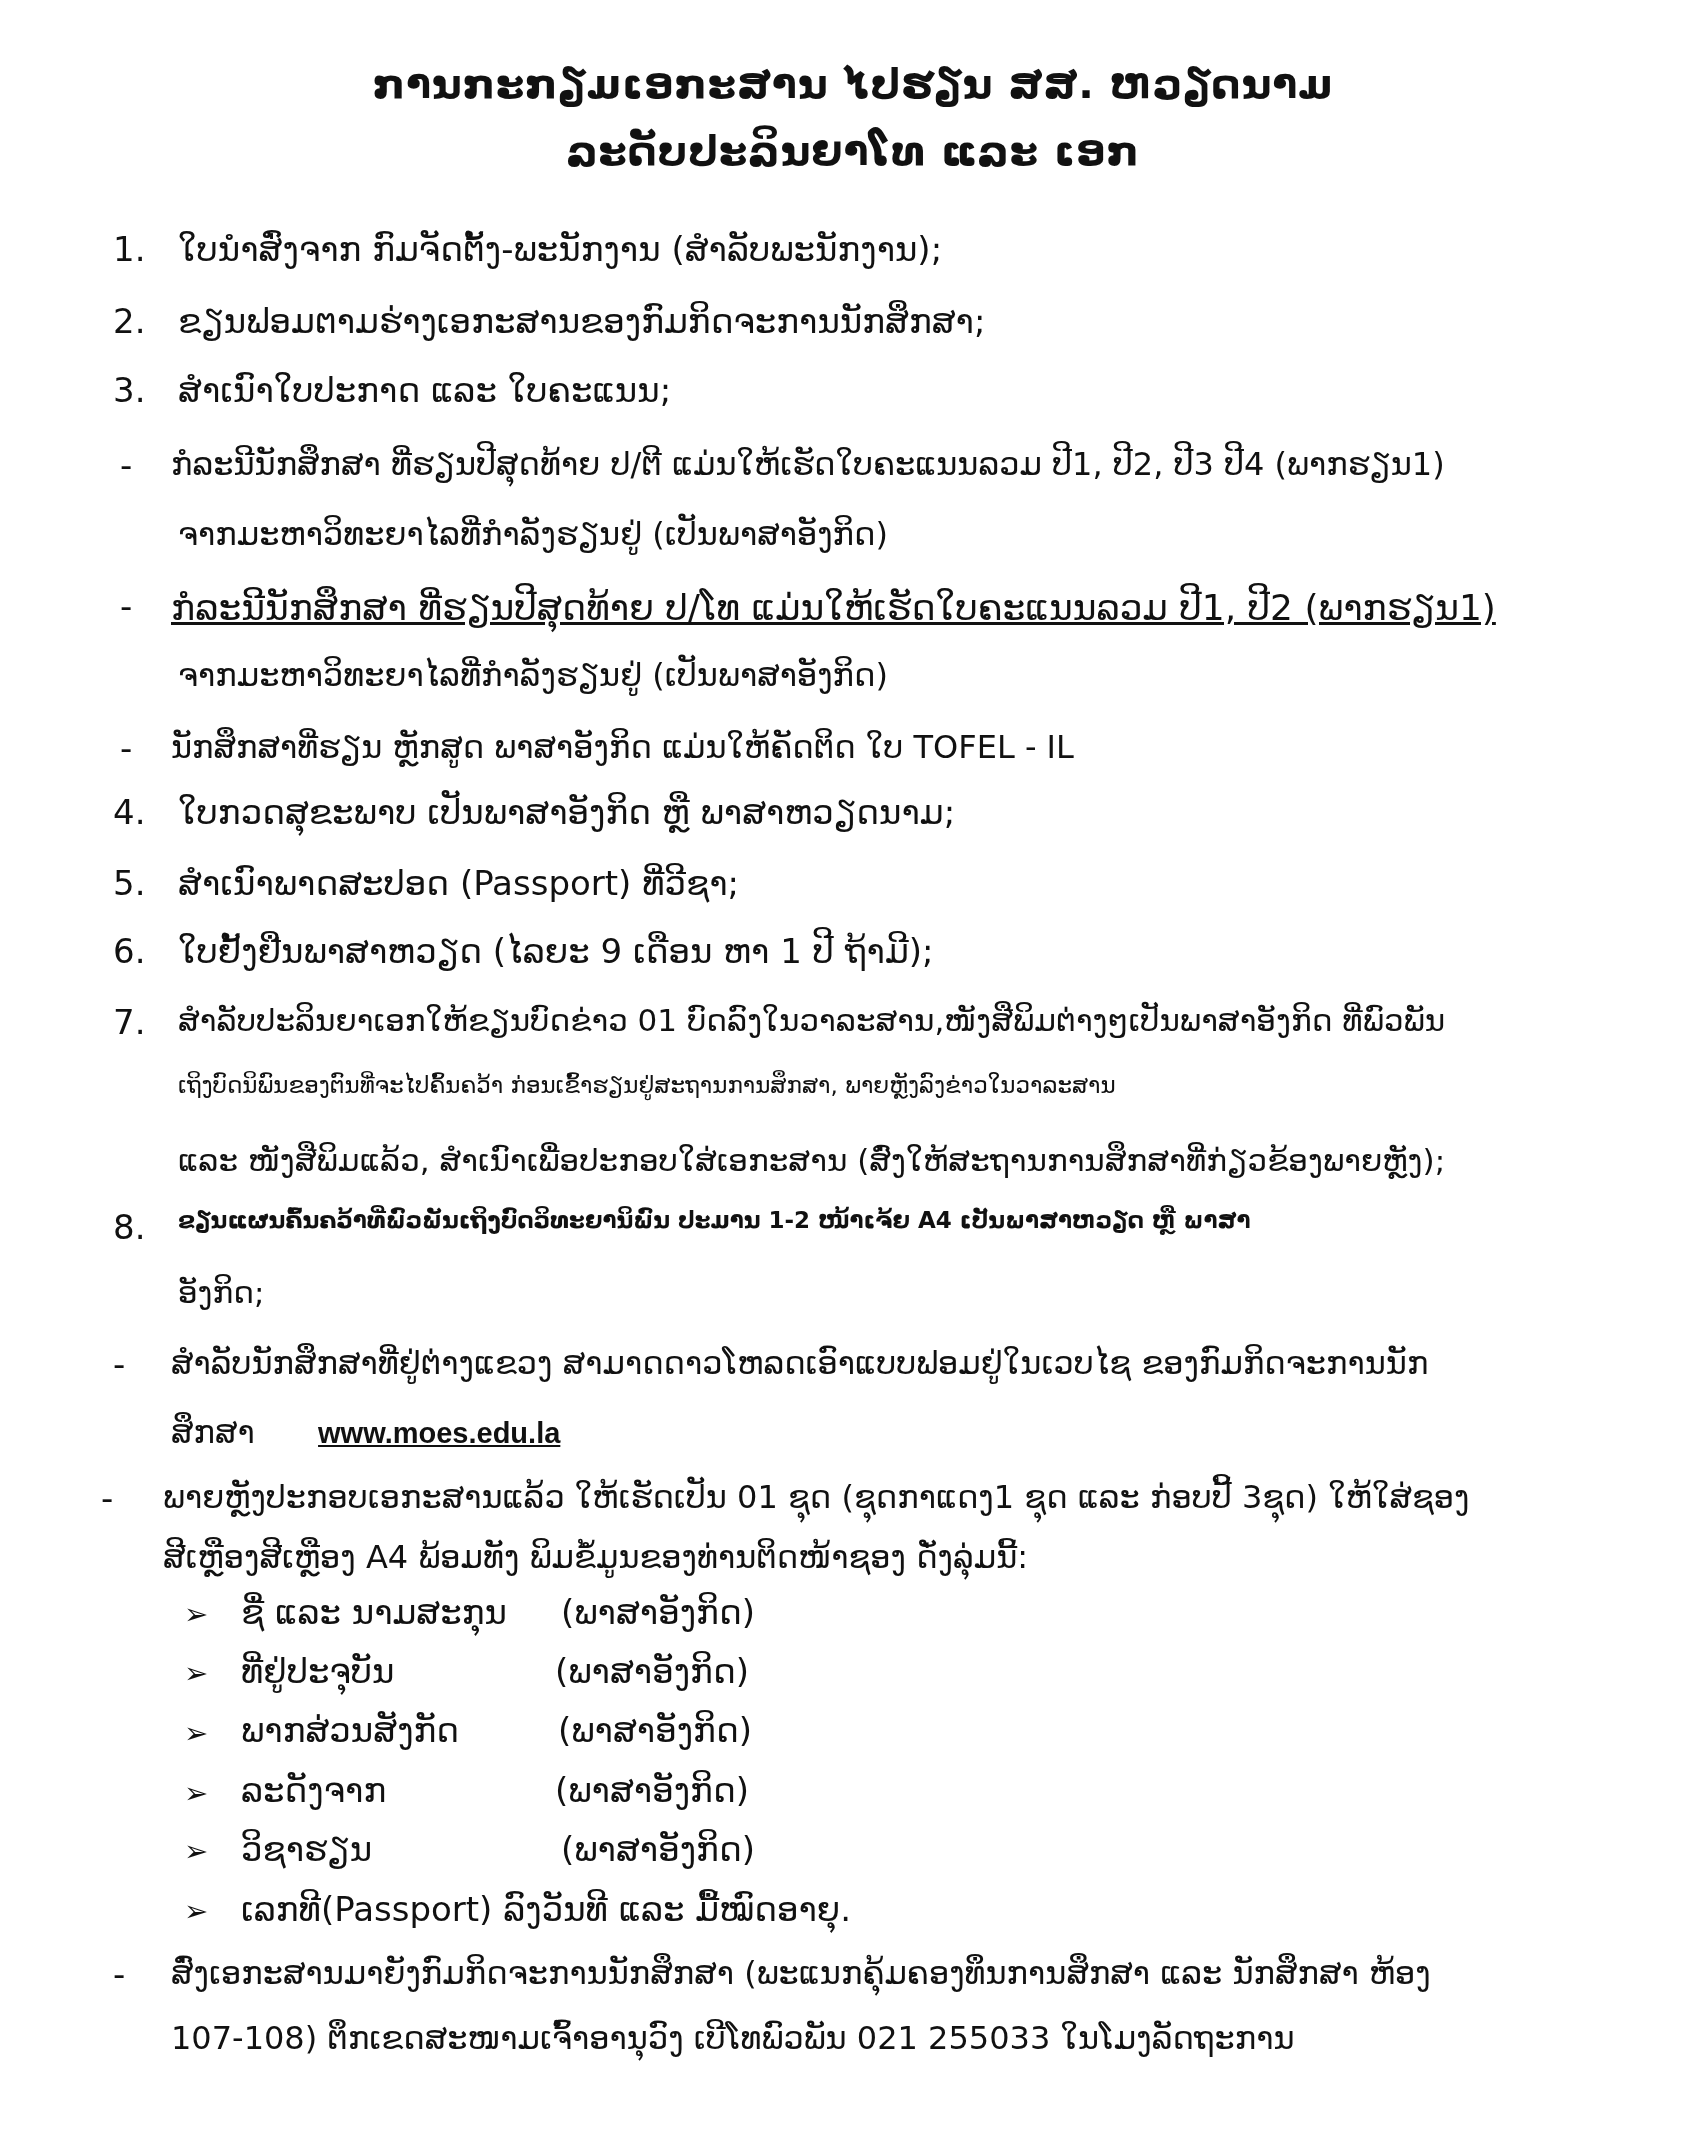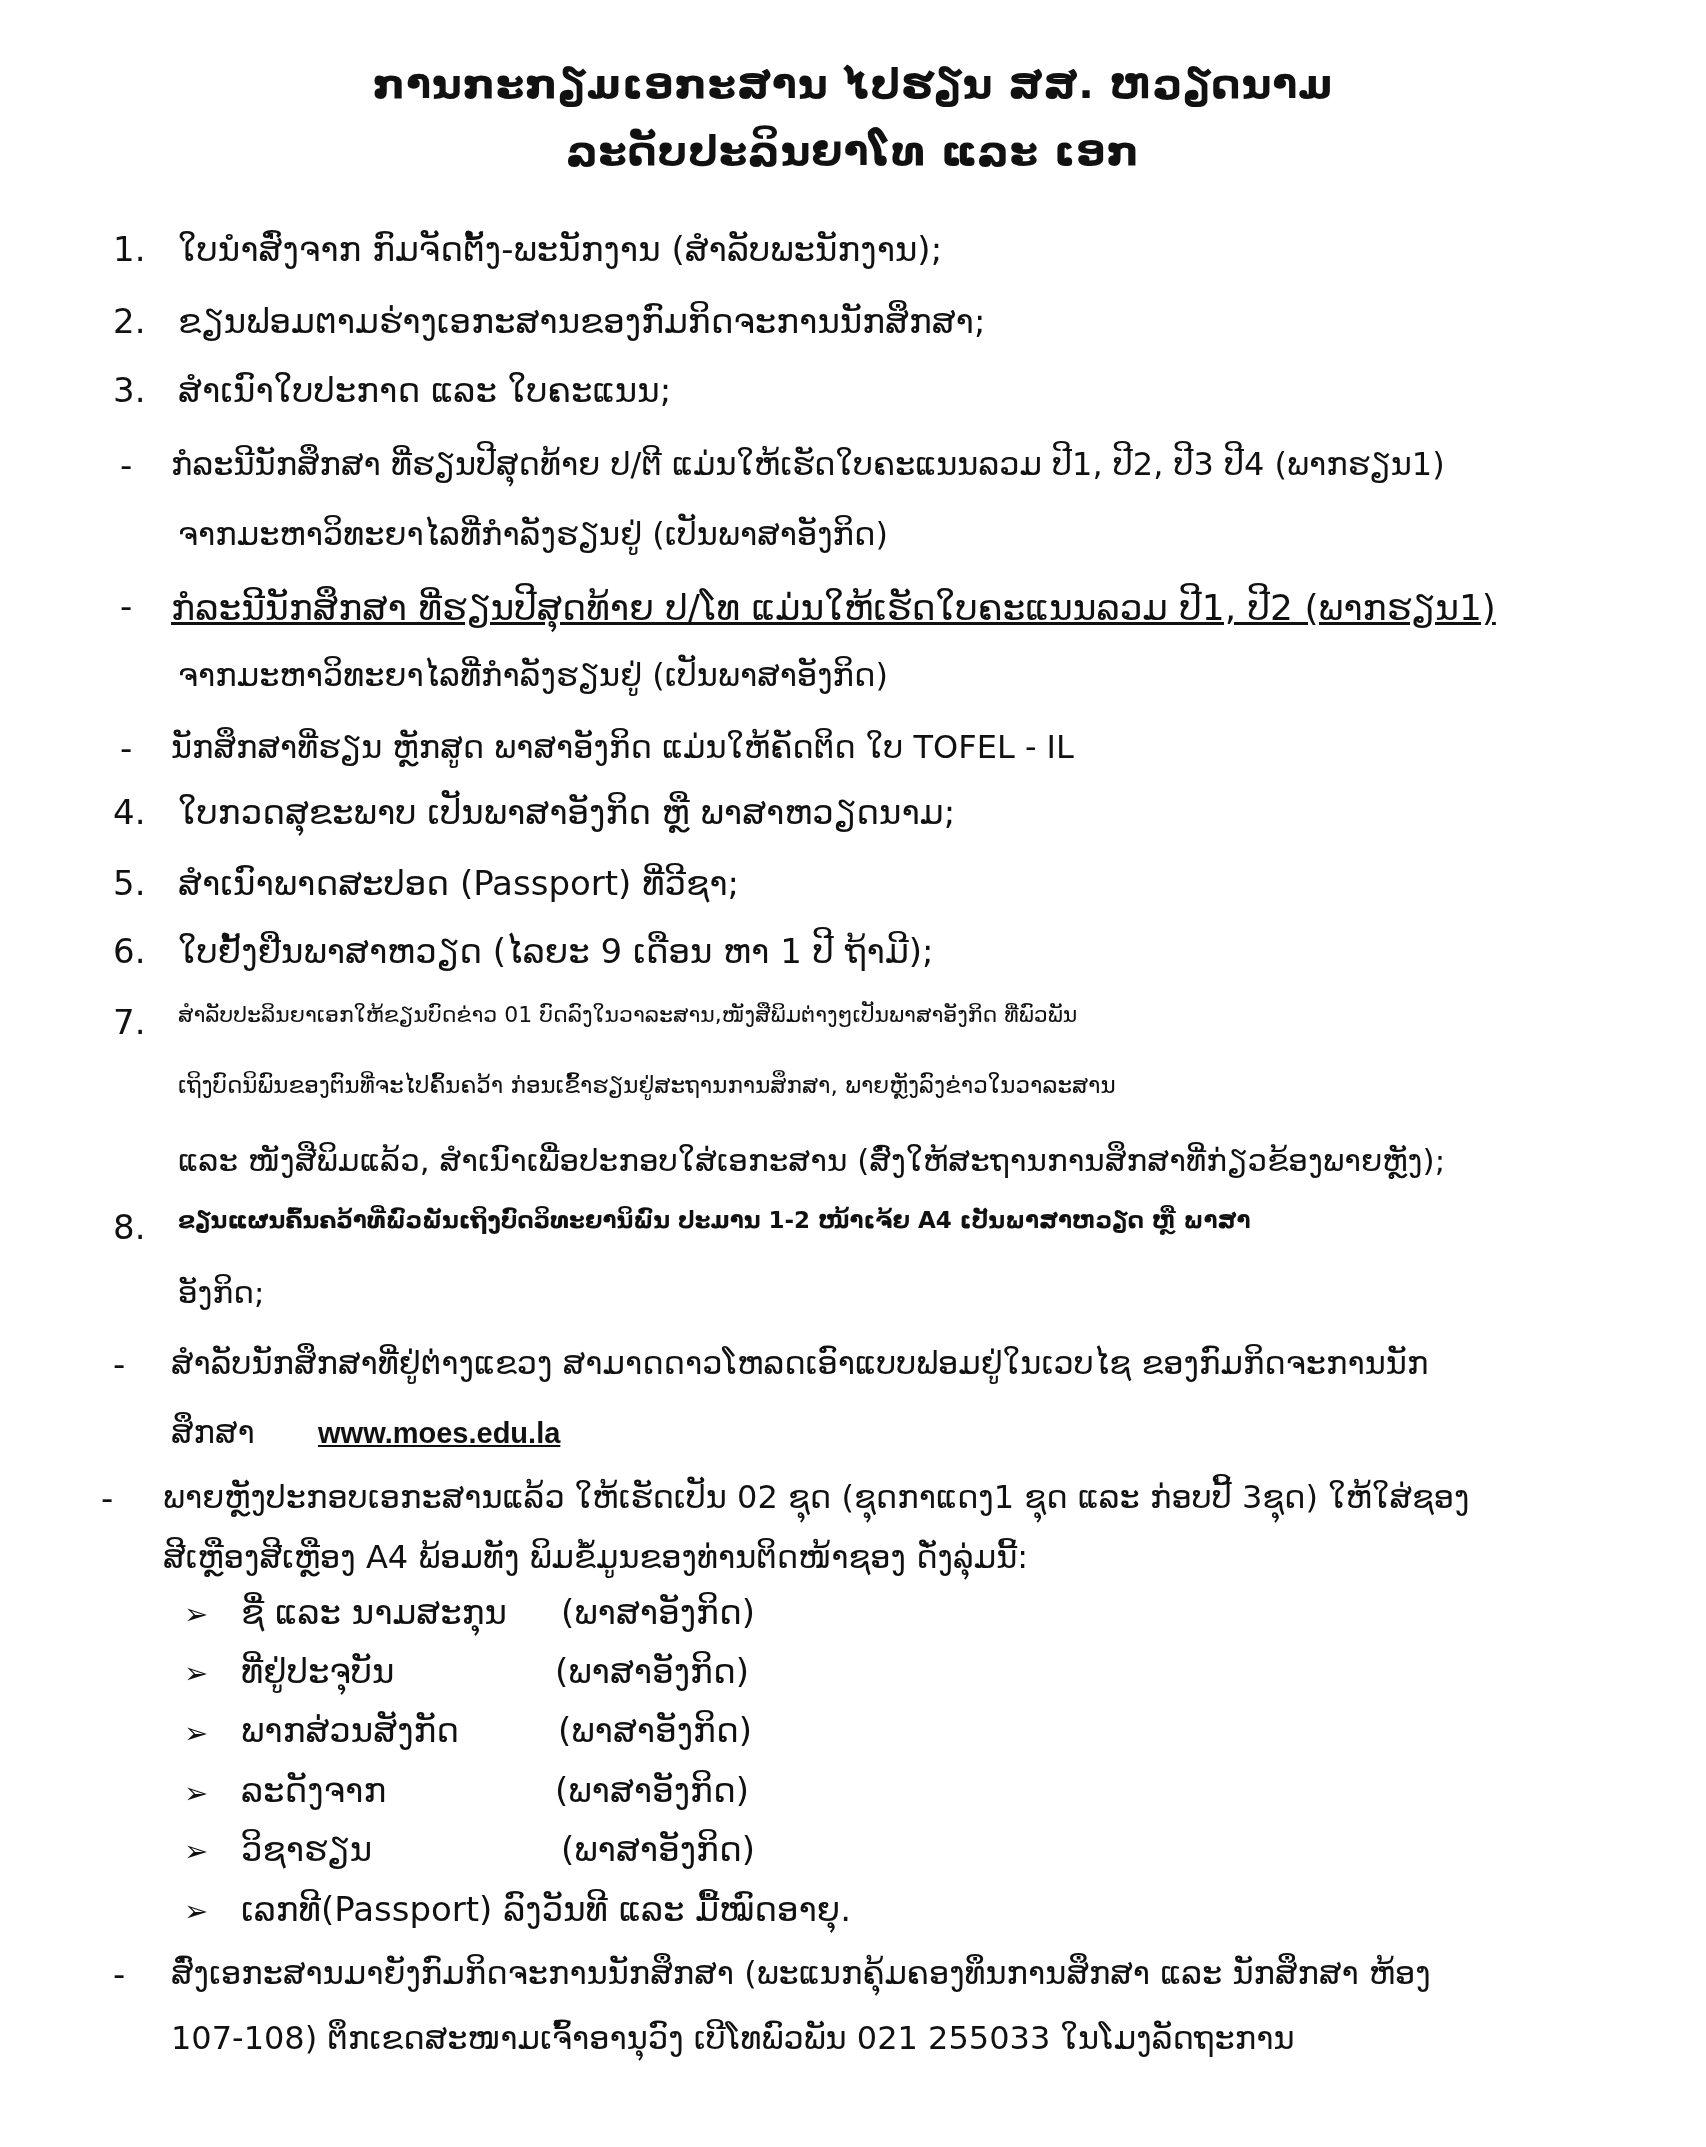--- a/index.html
+++ b/index.html
@@ -53,38 +53,38 @@
   <div class="num" style="left:113px; top:792px;">4.</div>
   <div class="line" style="left:178px; top:792px;">ໃບກວດສຸຂະພາບ ເປັນພາສາອັງກິດ ຫຼື ພາສາຫວຽດນາມ;</div>
 
   <div class="num" style="left:113px; top:863px;">5.</div>
   <div class="line" style="left:178px; top:863px;">ສຳເນົາພາດສະປອດ (Passport) ທີ່ວີຊາ;</div>
 
   <div class="num" style="left:113px; top:931px;">6.</div>
   <div class="line" style="left:178px; top:931px;">ໃບຢັ້ງຢືນພາສາຫວຽດ (ໄລຍະ 9 ເດືອນ ຫາ 1 ປີ ຖ້າມີ);</div>
 
   <div class="num" style="left:113px; top:1002px;">7.</div>
-  <div class="line" style="left:178px; top:1002px; font-size:22px;">ສຳລັບປະລິນຍາເອກໃຫ້ຂຽນບົດຂ່າວ 01 ບົດລົງໃນວາລະສານ,ໜັງສືພິມຕ່າງໆເປັນພາສາອັງກິດ ທີ່ພົວພັນ</div>
+  <div class="line" style="left:178px; top:1002px; font-size:31px;">ສຳລັບປະລິນຍາເອກໃຫ້ຂຽນບົດຂ່າວ 01 ບົດລົງໃນວາລະສານ,ໜັງສືພິມຕ່າງໆເປັນພາສາອັງກິດ ທີ່ພົວພັນ</div>
   <div class="line" style="left:178px; top:1072px; font-size:23px;">ເຖິງບົດນິພົນຂອງຕົນທີ່ຈະໄປຄົ້ນຄວ້າ  ກ່ອນເຂົ້າຮຽນຢູ່ສະຖານການສຶກສາ,  ພາຍຫຼັງລົງຂ່າວໃນວາລະສານ</div>
   <div class="line" style="left:178px; top:1142px; font-size:31px;">ແລະ ໜັງສືພິມແລ້ວ, ສຳເນົາເພື່ອປະກອບໃສ່ເອກະສານ (ສົ່ງໃຫ້ສະຖານການສຶກສາທີ່ກ່ຽວຂ້ອງພາຍຫຼັງ);</div>
 
   <div class="num" style="left:113px; top:1207px;">8.</div>
   <div class="line" style="left:178px; top:1207px; font-size:23px;font-weight:bold;">ຂຽນແຜນຄົ້ນຄວ້າທີ່ພົວພັນເຖິງບົດວິທະຍານິພົນ ປະມານ 1-2 ໜ້າເຈ້ຍ A4   ເປັນພາສາຫວຽດ ຫຼື ພາສາ</div>
   <div class="line" style="left:178px; top:1274px; font-size:31px;">ອັງກິດ;</div>
 
   <div class="dash" style="left:113px; top:1344px;">-</div>
   <div class="line" style="left:171px; top:1344px; font-size:32px;">ສຳລັບນັກສຶກສາທີ່ຢູ່ຕ່າງແຂວງ ສາມາດດາວໂຫລດເອົາແບບຟອມຢູ່ໃນເວບໄຊ ຂອງກົມກິດຈະການນັກ</div>
   <div class="line" style="left:171px; top:1413px; font-size:32px;">
     <span>ສຶກສາ</span>
     <span style="display:inline-block; width:43px;"></span>
     <a class="url" href="#" style="color:#111; font-size:29px;margin-top:32px;">www.moes.edu.la</a>
   </div>
 
   <div class="dash" style="left:101px; top:1478px;">-</div>
-  <div class="line" style="left:163px; top:1478px; font-size:32px;">ພາຍຫຼັງປະກອບເອກະສານແລ້ວ ໃຫ້ເຮັດເປັນ 02 ຊຸດ (ຊຸດກາແດງ1 ຊຸດ ແລະ ກ່ອບປີ້ 3ຊຸດ) ໃຫ້ໃສ່ຊອງ</div>
+  <div class="line" style="left:163px; top:1478px; font-size:32px;">ພາຍຫຼັງປະກອບເອກະສານແລ້ວ ໃຫ້ເຮັດເປັນ 01 ຊຸດ (ຊຸດກາແດງ1 ຊຸດ ແລະ ກ່ອບປີ້ 3ຊຸດ) ໃຫ້ໃສ່ຊອງ</div>
   <div class="line" style="left:163px; top:1538px; font-size:32px;">ສີເຫຼືອງສີເຫຼືອງ A4 ພ້ອມທັງ ພິມຂໍ້ມູນຂອງທ່ານຕິດໜ້າຊອງ ດັ່ງລຸ່ມນີ້:</div>
 
   <div class="arrow" style="left:184px; top:1597px;">➢</div>
   <div class="line" style="left:241px; top:1592px;">ຊື່ ແລະ ນາມສະກຸນ</div>
   <div class="paren" style="left:561px; top:1592px;">(ພາສາອັງກິດ)</div>
 
   <div class="arrow" style="left:184px; top:1656px;">➢</div>
   <div class="line" style="left:241px; top:1651px;">ທີ່ຢູ່ປະຈຸບັນ</div>
   <div class="paren" style="left:555px; top:1651px;">(ພາສາອັງກິດ)</div>
 

